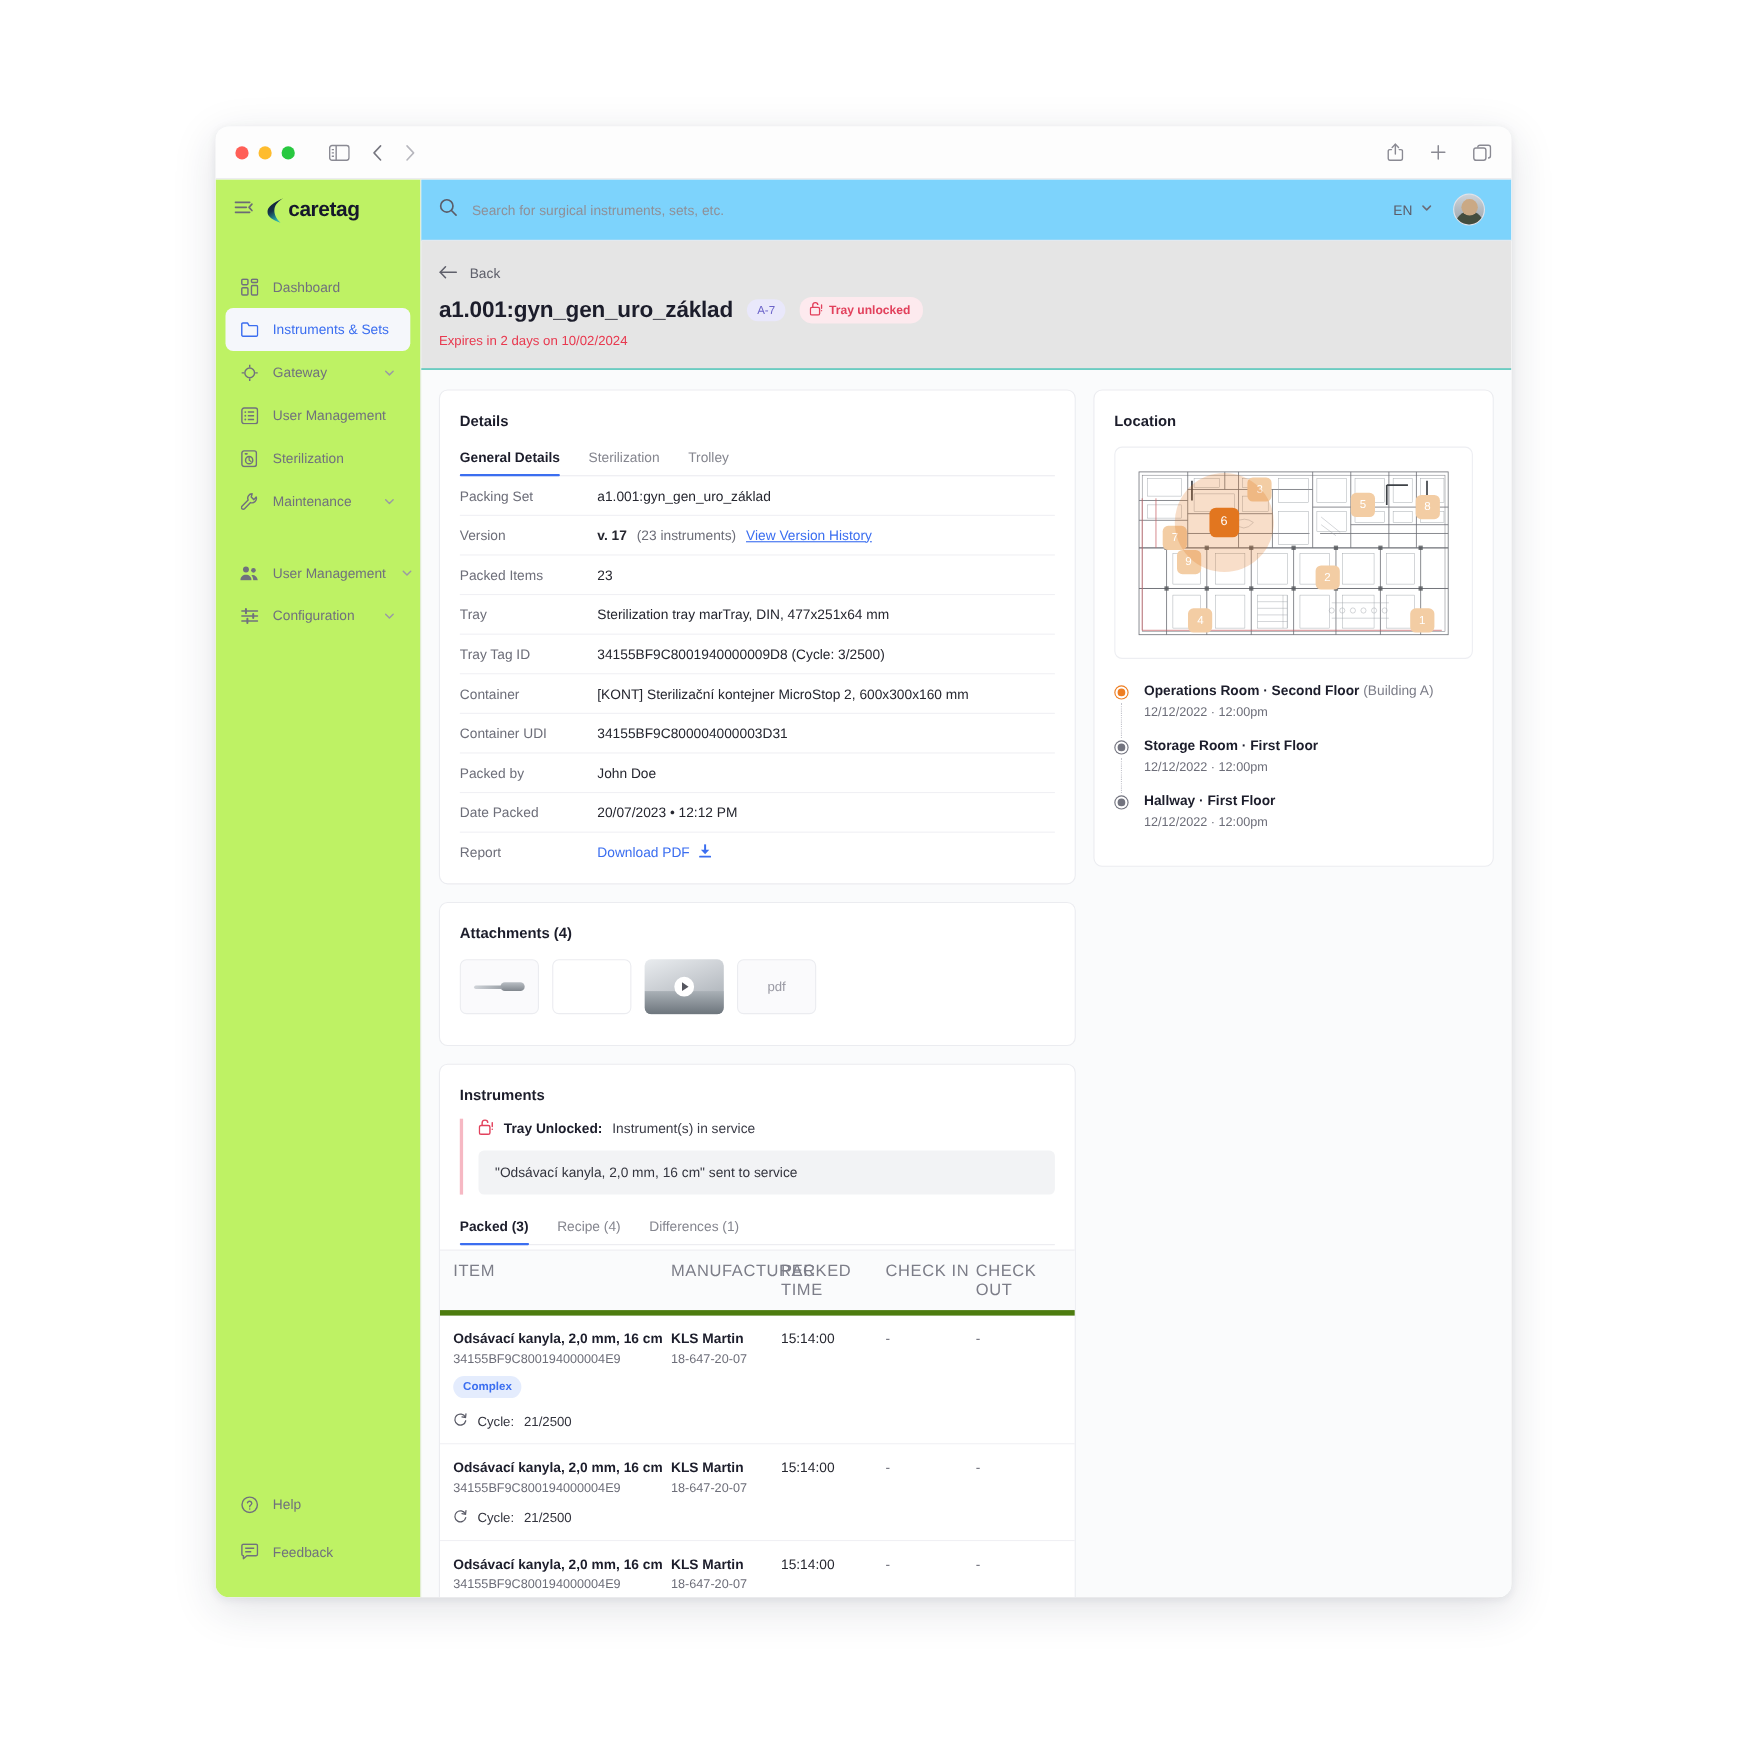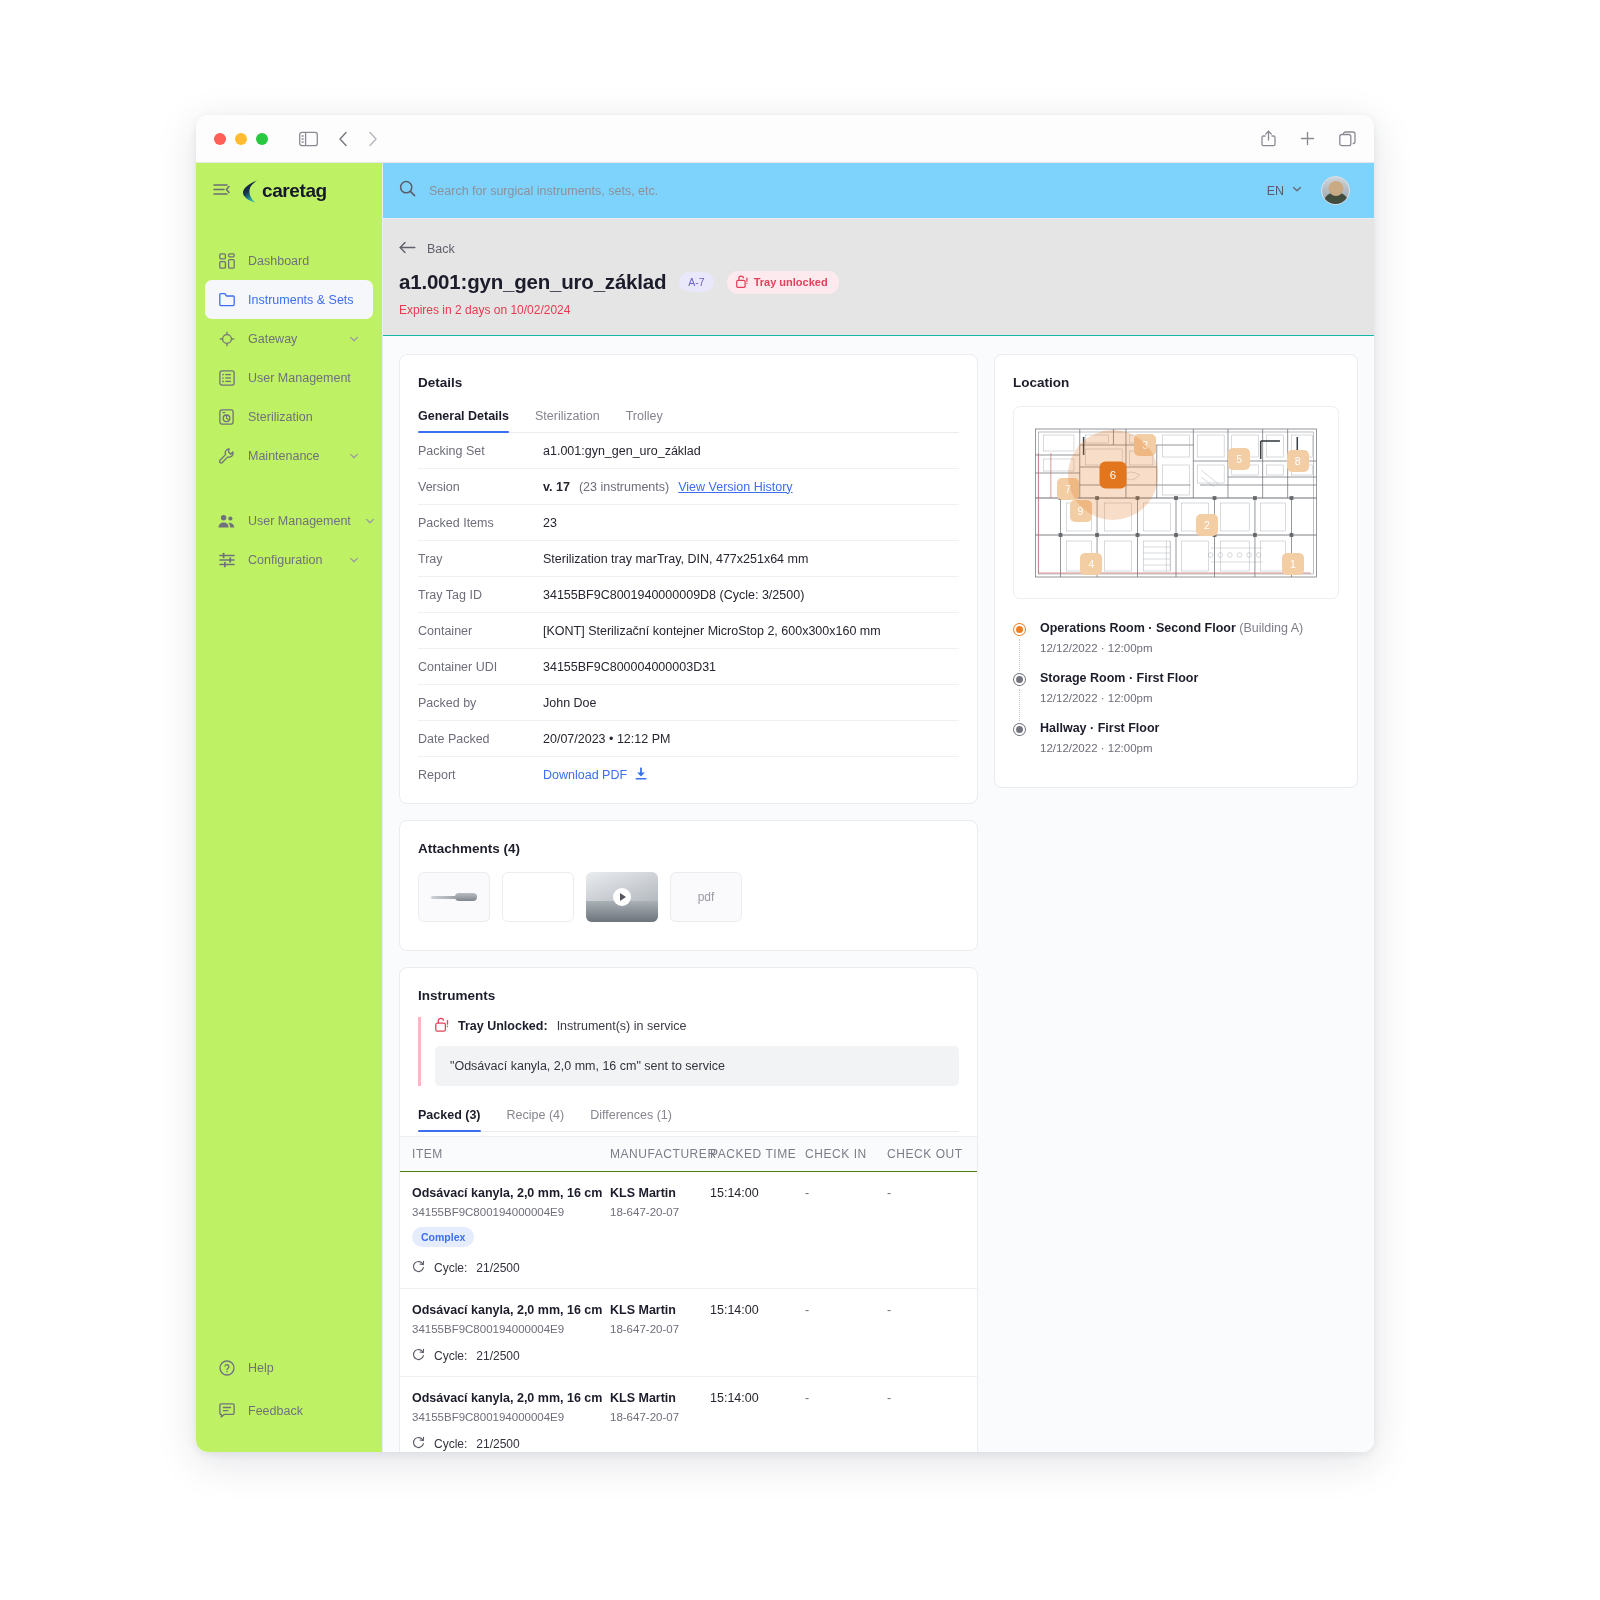--- a/index.html
+++ b/index.html
@@ -234,23 +234,23 @@
   .alert-head .rest { color: #3a3b46; }
   .alert-body {
     margin-top: 11px; background: #f2f3f5; border-radius: 5px;
     padding: 13px 15px; font-size: 12.5px; color: #33343e;
   }
 
   
   .itable { width: 100%; margin-top: 4px; }
   .ihead {
     display: flex; background: #fafbfc;
-    border-top: 1px solid #eeeef2; border-bottom: 1px solid #4d7c0f;
+    border-top: 1px solid #eeeef2; border-bottom: 5px solid #4d7c0f;
     padding: 10px 12px;
-    font-size: 12px; letter-spacing: 0.55px; color: #7c7d88;
+    font-size: 15px; letter-spacing: 0.55px; color: #7c7d88;
   }
   .irow {
     display: flex; padding: 14px 12px 12px 12px;
     border-bottom: 1px solid #f0f0f4;
   }
   .c-item { flex: 1 1 auto; min-width: 0; }
   .c-man { width: 100px; flex: 0 0 100px; }
   .c-time { width: 95px; flex: 0 0 95px; }
   .c-in { width: 82px; flex: 0 0 82px; }
   .c-out { width: 78px; flex: 0 0 78px; }

